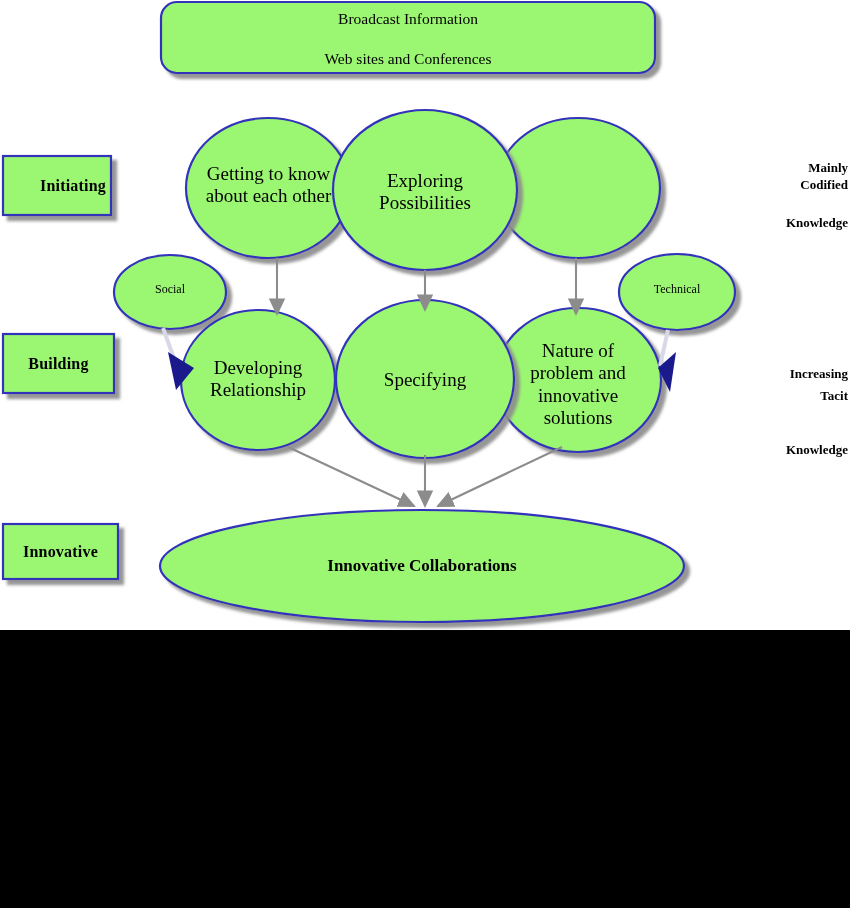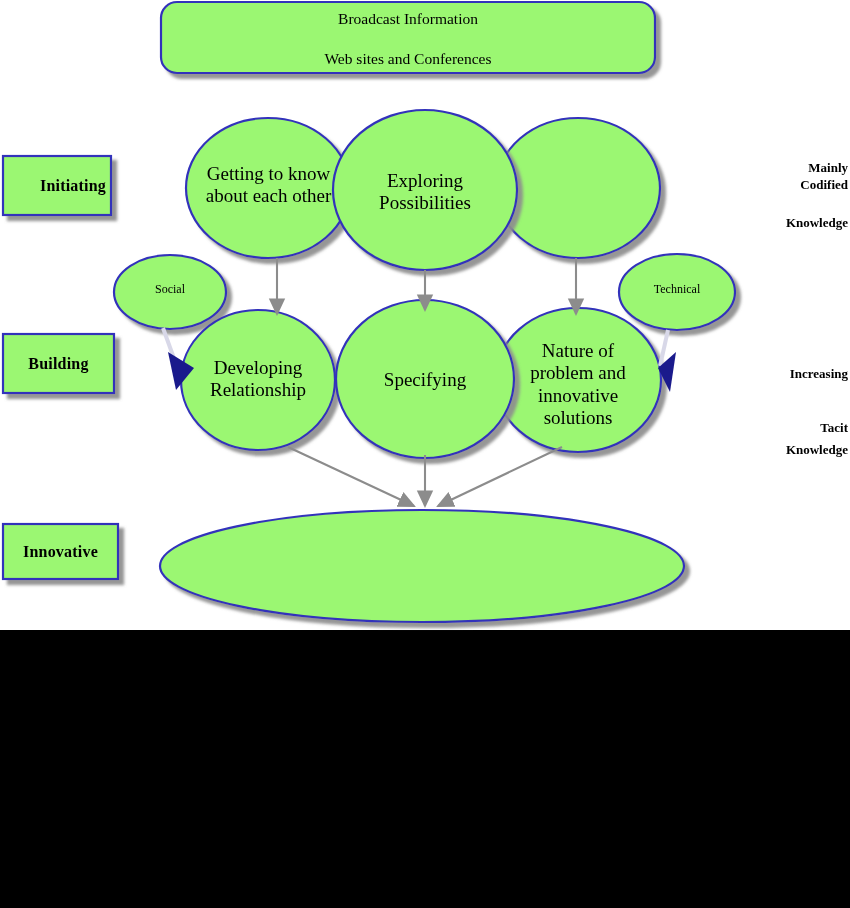--- a/index.html
+++ b/index.html
@@ -171,33 +171,34 @@
 
   <div class="tlabel stage-text" style="left:3px; top:177px; width:108px;margin-left:16px;">Initiating</div>
   <div class="tlabel stage-text" style="left:3px; top:355px; width:111px;">Building</div>
   <div class="tlabel stage-text" style="left:3px; top:543px; width:115px;">Innovative</div>
 
   <div class="side-note" style="top:139px;margin-top:21px;">Mainly</div>
   <div class="side-note" style="top:177px;">Codified</div>
   <div class="side-note" style="top:215px;">Knowledge</div>
 
   <div class="side-note" style="top:366px;">Increasing</div>
-  <div class="side-note" style="top:420px;">Tacit</div>
+  <div class="side-note" style="top:388px;">Tacit</div>
   <div class="side-note" style="top:442px;">Knowledge</div>
 
   <div class="tlabel node-text" style="left:190px; top:163px; width:157px;">Getting to know
 about each other</div>
   <div class="tlabel node-text" style="left:355px; top:170px; width:140px;">Exploring
 Possibilities</div>
 
   <div class="tlabel small-node-text" style="left:120px; top:282px; width:100px;">Social</div>
   <div class="tlabel small-node-text" style="left:627px; top:282px; width:100px;">Technical</div>
 
   <div class="tlabel node-text" style="left:188px; top:357px; width:140px;">Developing
 Relationship</div>
   <div class="tlabel node-text" style="left:358px; top:369px; width:134px;">Specifying</div>
   <div class="tlabel node-text" style="left:516px; top:340px; width:124px;">Nature of
 problem and
 innovative
 solutions</div>
 
+  <div class="tlabel bottom-text" style="left:202px; top:556px; width:440px;">Innovative Collaborations</div>
 
 </div>
 
 </body></html>

